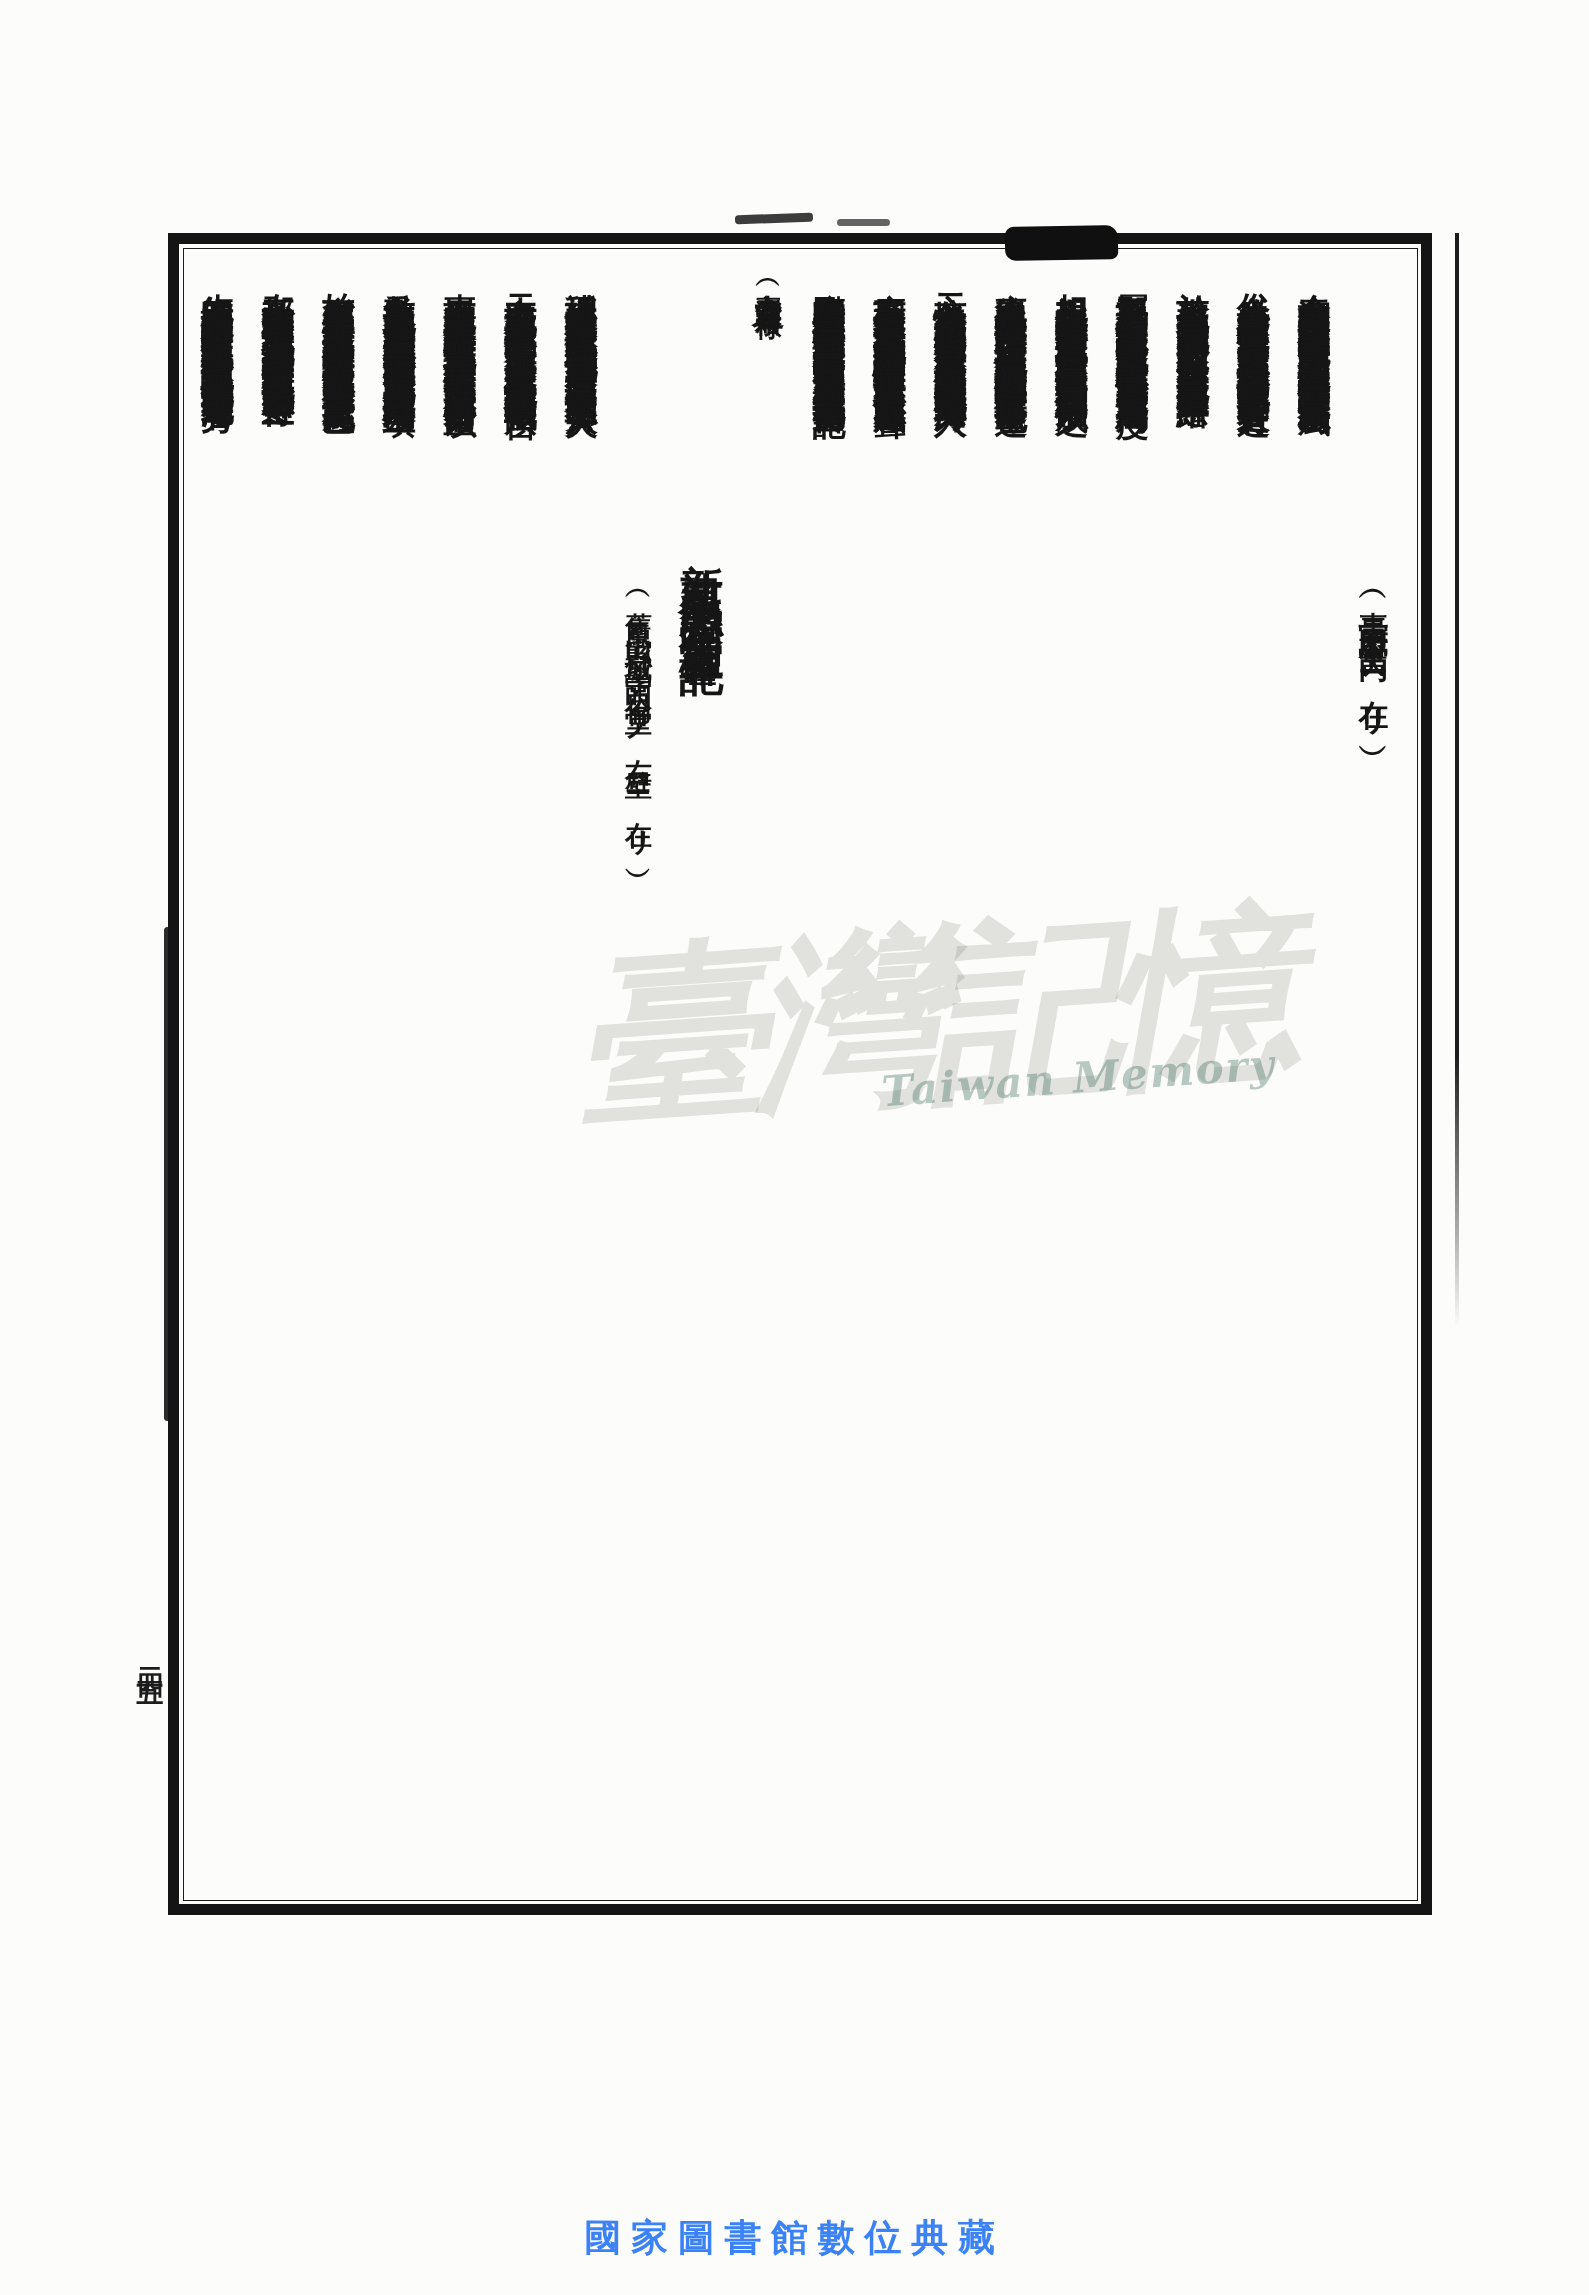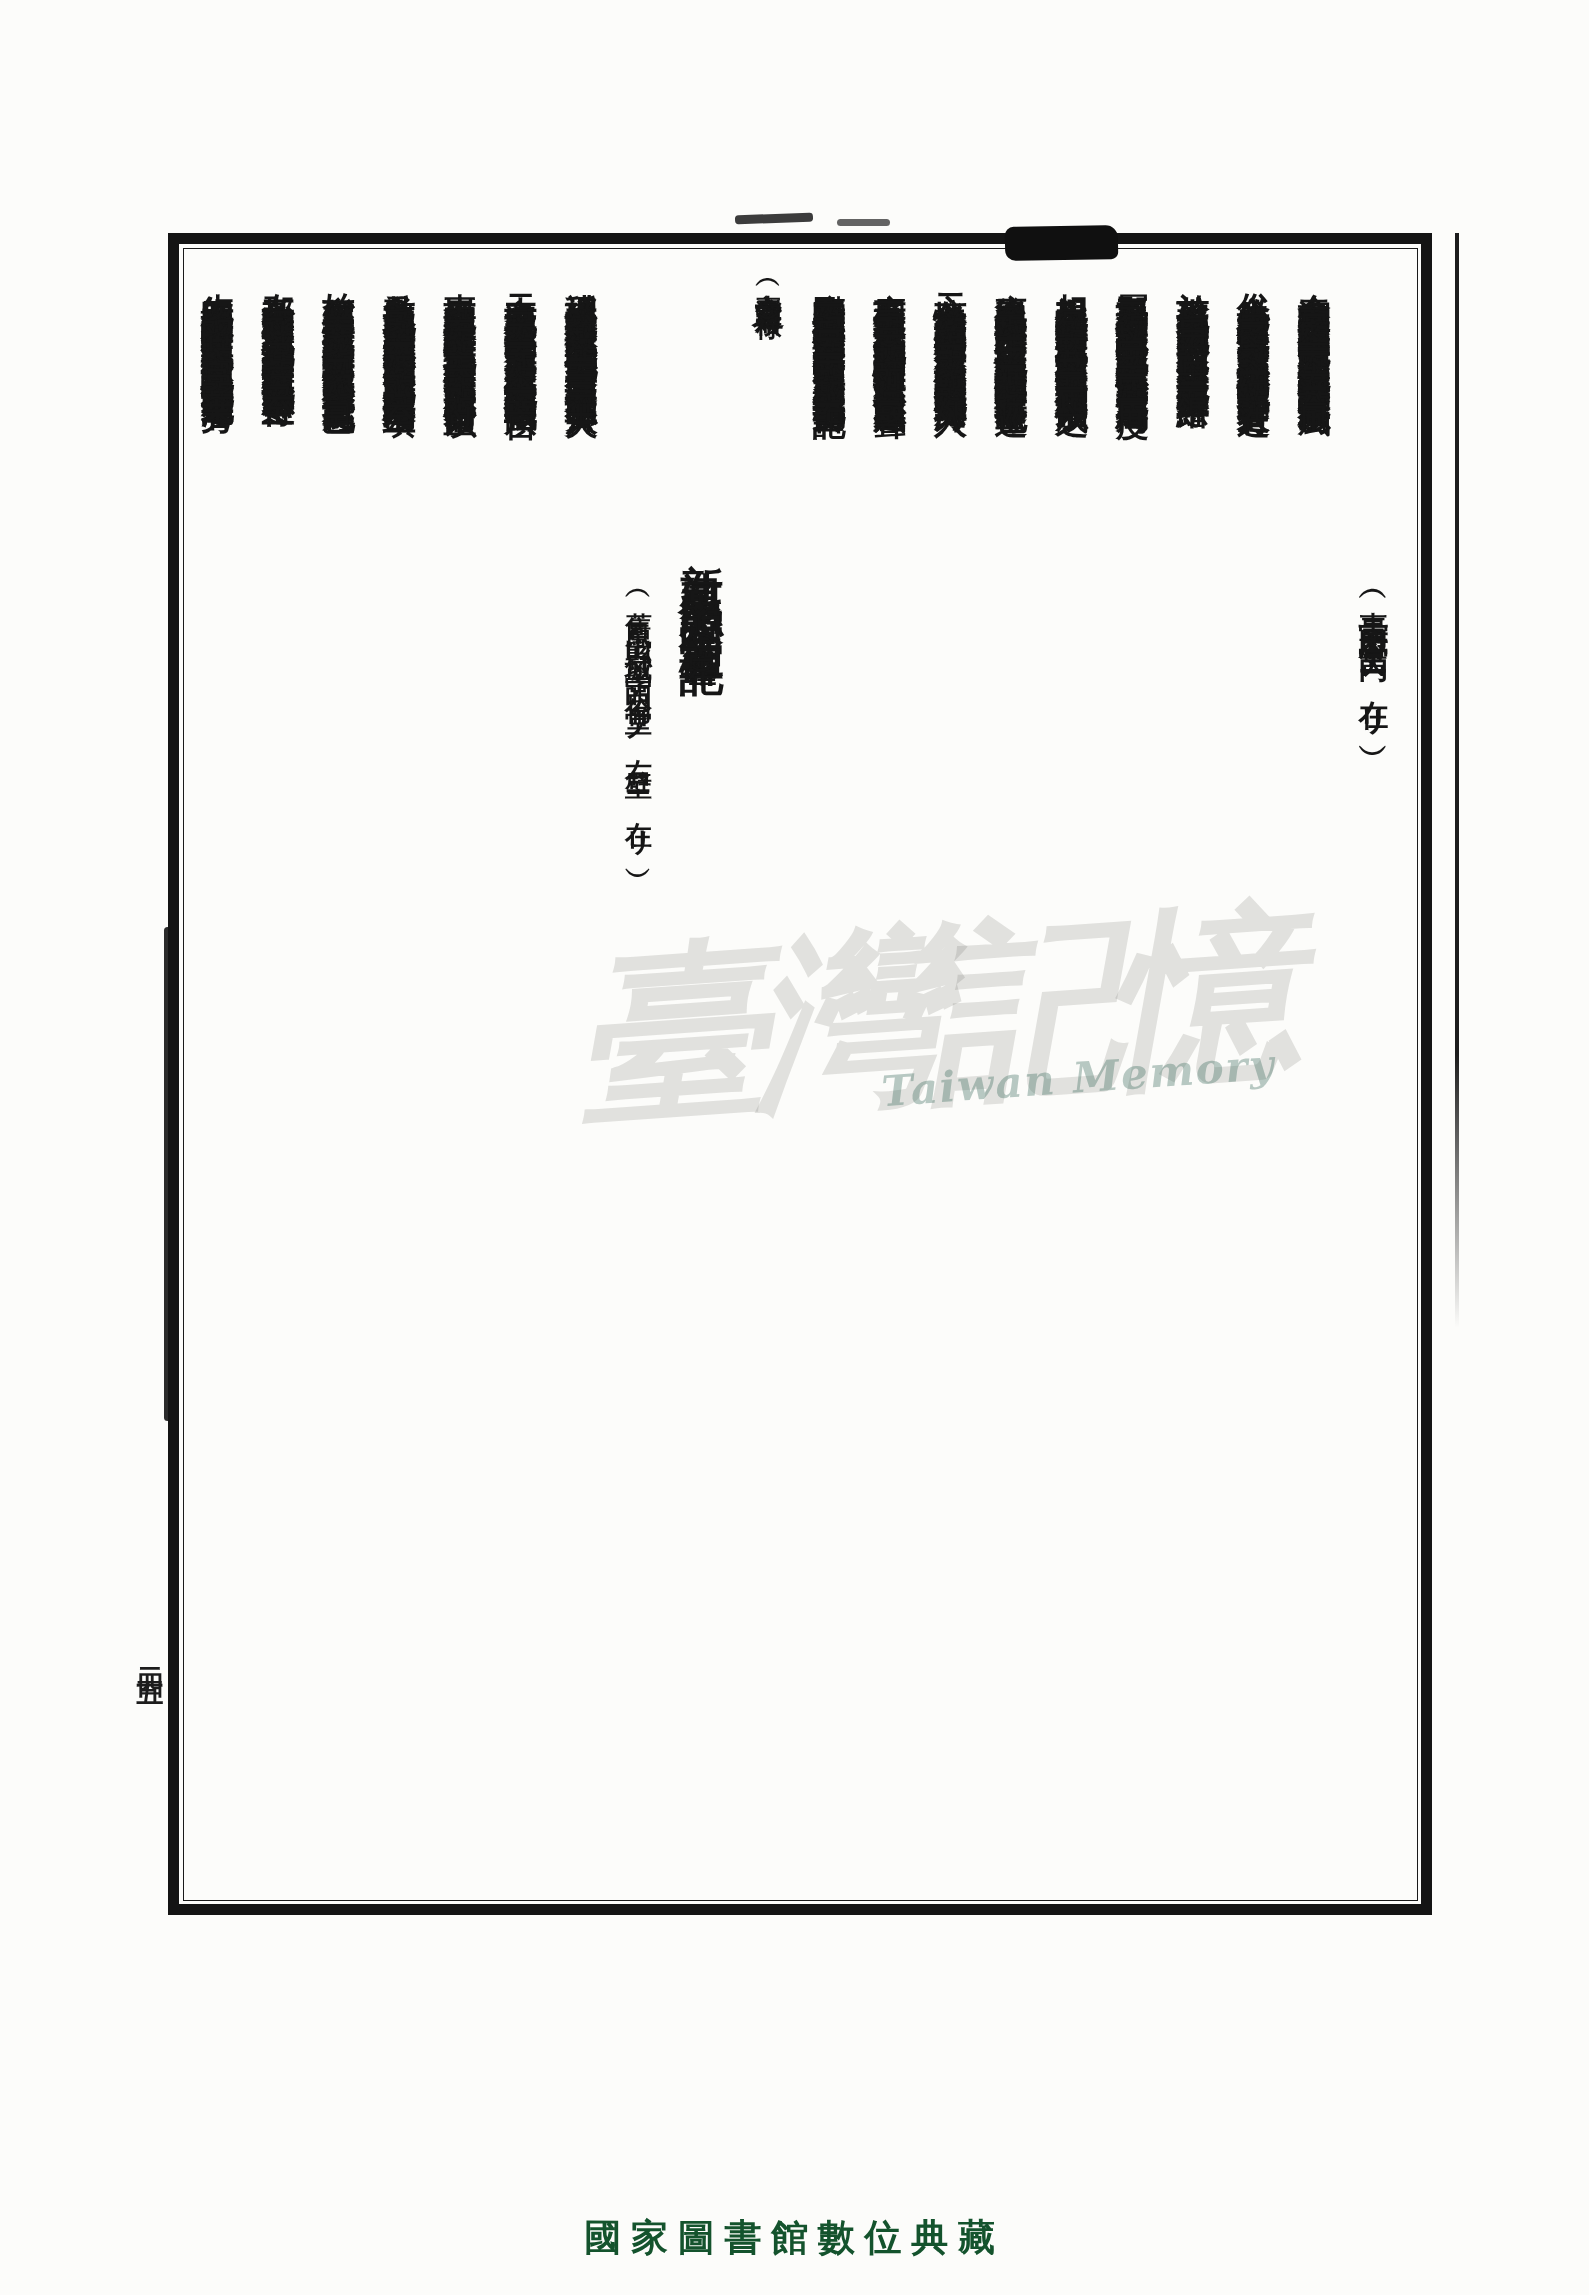--- a/index.html
+++ b/index.html
@@ -54,21 +54,21 @@
   .wm-latin{
     font-style:italic;font-weight:bold;
     font-size:42px;letter-spacing:1.8px;margin-top:-46px;
     text-align:right;padding-right:62px;
     color:rgba(70,115,103,0.38);
   }
   
   .footer{
     position:absolute;top:2213px;left:0;width:100%;
     text-align:center;font-size:37px;letter-spacing:9.7px;
-    color:#14532d;font-weight:600;
+    color:#3b82f6;font-weight:600;
   }
   
   .smudge-top-blob{
     position:absolute;left:1005px;top:226px;width:113px;height:34px;
     background:#101010;border-radius:8.8px 12.4px 7px 10.6px;
     transform:rotate(-1deg);
   }
   .smudge-dash-a{
     position:absolute;left:735px;top:214px;width:78px;height:8.8px;
     background:#1a1a1a;border-radius:3.5px;transform:rotate(-2deg);opacity:.85;

